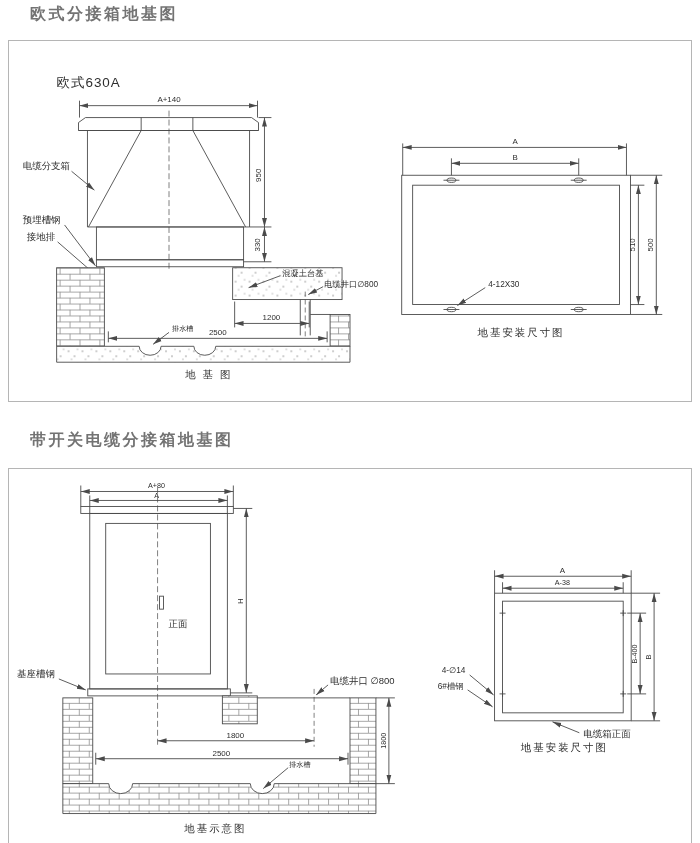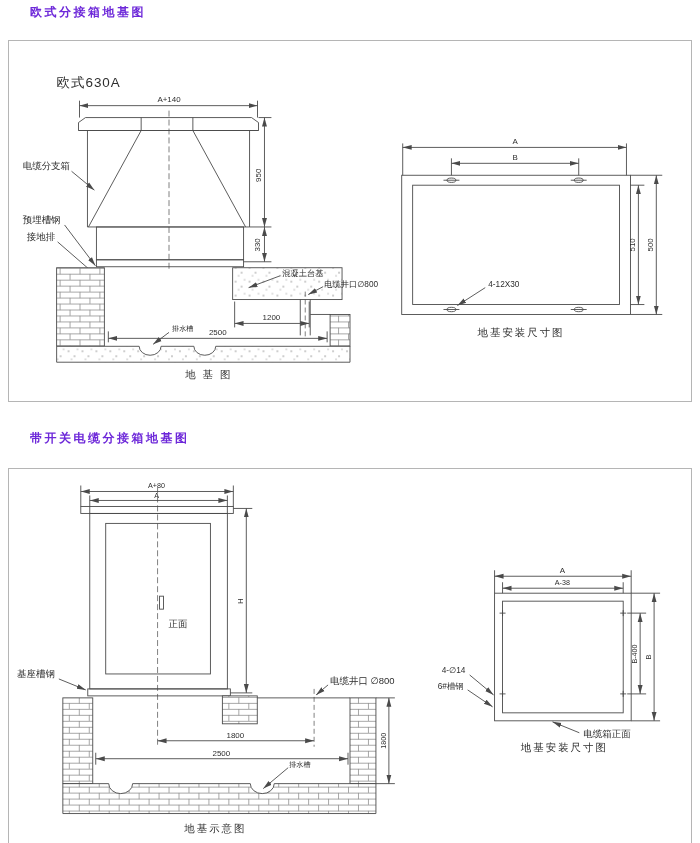--- a/index.html
+++ b/index.html
@@ -1,19 +1,19 @@
 <!DOCTYPE html>
 <html><head>
 <meta charset="utf-8">
 <style>
   html,body{margin:0;padding:0;}
   body{width:700px;height:843px;overflow:hidden;background:#ffffff;
        font-family:"Liberation Sans", sans-serif;position:relative;}
-  .sec-title{position:absolute;left:30px;margin:0;font-size:12px;font-weight:bold;
-       color:#6d28d9;letter-spacing:2.5px;}
+  .sec-title{position:absolute;left:30px;margin:0;font-size:16px;font-weight:bold;
+       color:#737373;letter-spacing:2.5px;}
   #title1{top:4px;}
   #title2{top:430px;text-align:center;}
   .panel{position:absolute;left:8px;width:682px;border:1px solid #b5b5b5;background:#fff;}
   #panel1{top:40px;height:360px;}
   #panel2{top:468px;height:378px;}
   svg{display:block;}
   svg text{fill:#2e2e2e;}
   .dim{font-size:8px;}
   .dim7{font-size:7.2px;}
   .lbl{font-size:9.5px;}

